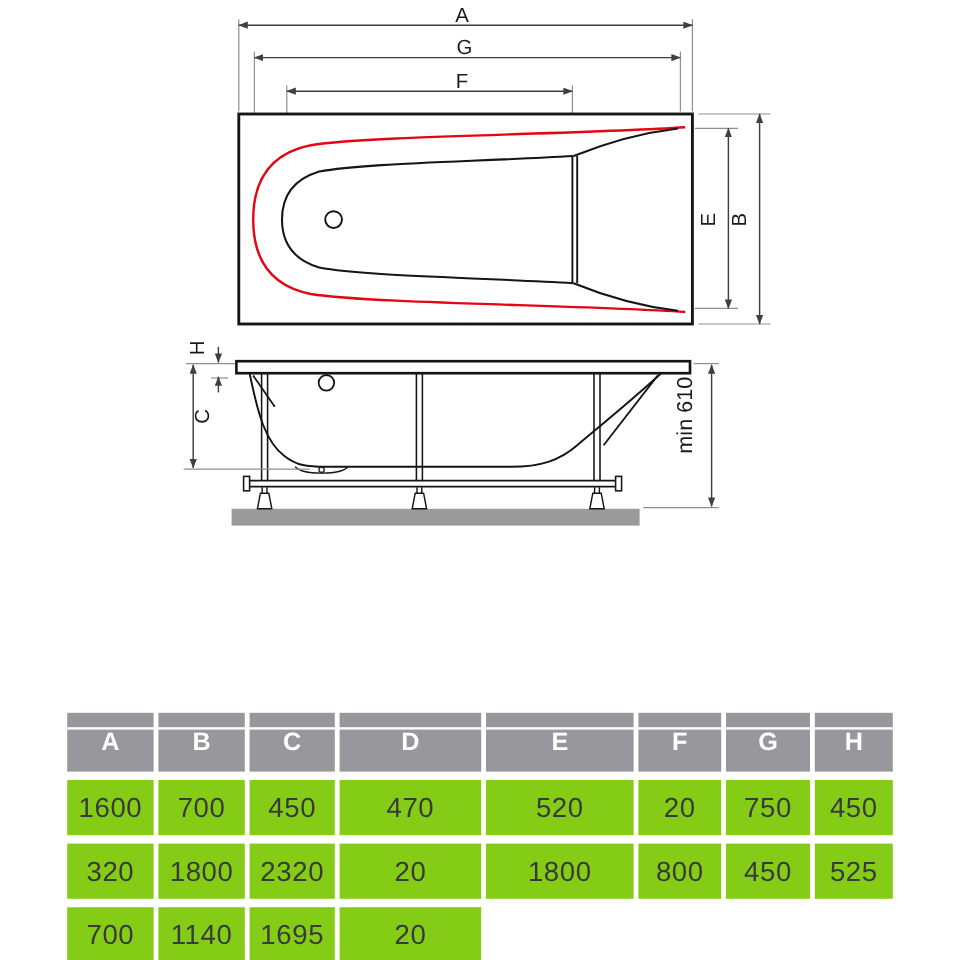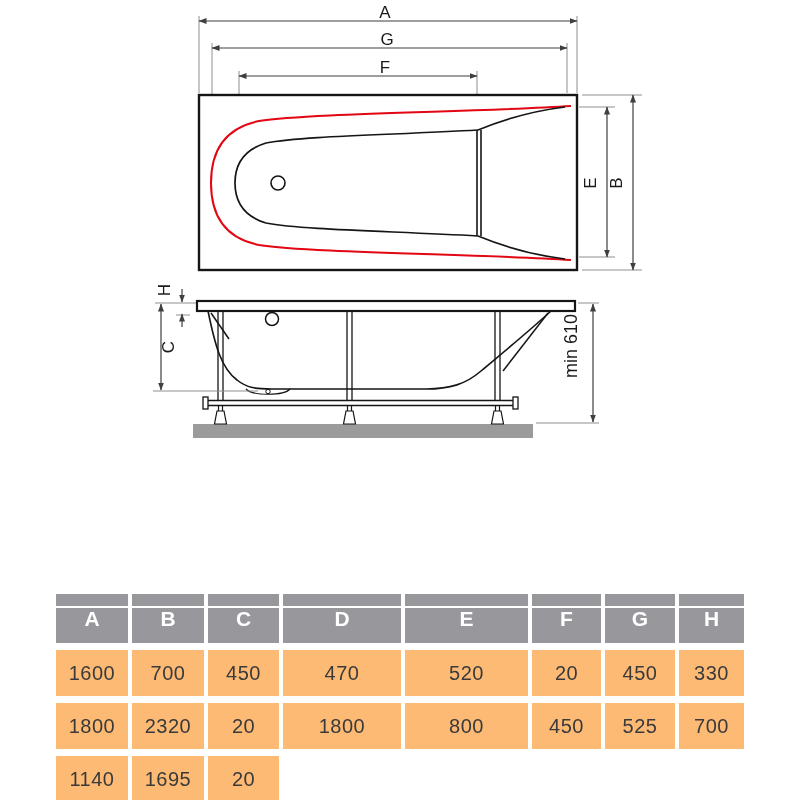--- a/index.html
+++ b/index.html
@@ -9,21 +9,21 @@
   svg text{font-family:"Liberation Sans",sans-serif;fill:#1a1a1a;}
   .dim-label{font-size:17px;}
   .min-label{font-size:18px;}
 
   
   .dim-table{position:absolute;left:56px;top:594px;width:688px;
     display:grid;grid-template-columns:72px 72px 71px 118px 123px 69px 70px 65px;
     grid-template-rows:49px 46px 46px 46px;column-gap:4px;row-gap:7px;}
   .dim-table .cell{display:flex;align-items:center;justify-content:center;}
   .dim-table .head{background:#98989c;color:#ffffff;font-weight:bold;font-size:21px;}
-  .dim-table .val{background:#fdba74;color:#3a3a3a;font-size:20px;letter-spacing:.5px;}
+  .dim-table .val{background:#84cc16;color:#3a3a3a;font-size:23px;letter-spacing:.5px;}
   .head-line{position:absolute;left:0;top:12px;width:100%;height:2px;background:#ffffff;z-index:2;}
 </style>
 </head>
 <body>
 
 <div class="stage">
 
   <svg class="drawing" width="800" height="570" viewBox="0 0 800 570">
     <defs>
       <marker id="arrE" orient="auto" markerUnits="userSpaceOnUse" markerWidth="10" markerHeight="8" refX="7.5" refY="3">
@@ -157,22 +157,23 @@
     <div class="cell head">G</div>
     <div class="cell head">H</div>
 
     <div class="cell val">1600</div>
     <div class="cell val">700</div>
     <div class="cell val">450</div>
     <div class="cell val">470</div>
     <div class="cell val">520</div>
     <div class="cell val">20</div>
 
+    <div class="cell val">750</div>
     <div class="cell val">450</div>
-    <div class="cell val">330</div>
+    <div class="cell val">320</div>
     <div class="cell val">1800</div>
     <div class="cell val">2320</div>
     <div class="cell val">20</div>
 
     <div class="cell val">1800</div>
     <div class="cell val">800</div>
     <div class="cell val">450</div>
     <div class="cell val">525</div>
     <div class="cell val">700</div>
     <div class="cell val">1140</div>

